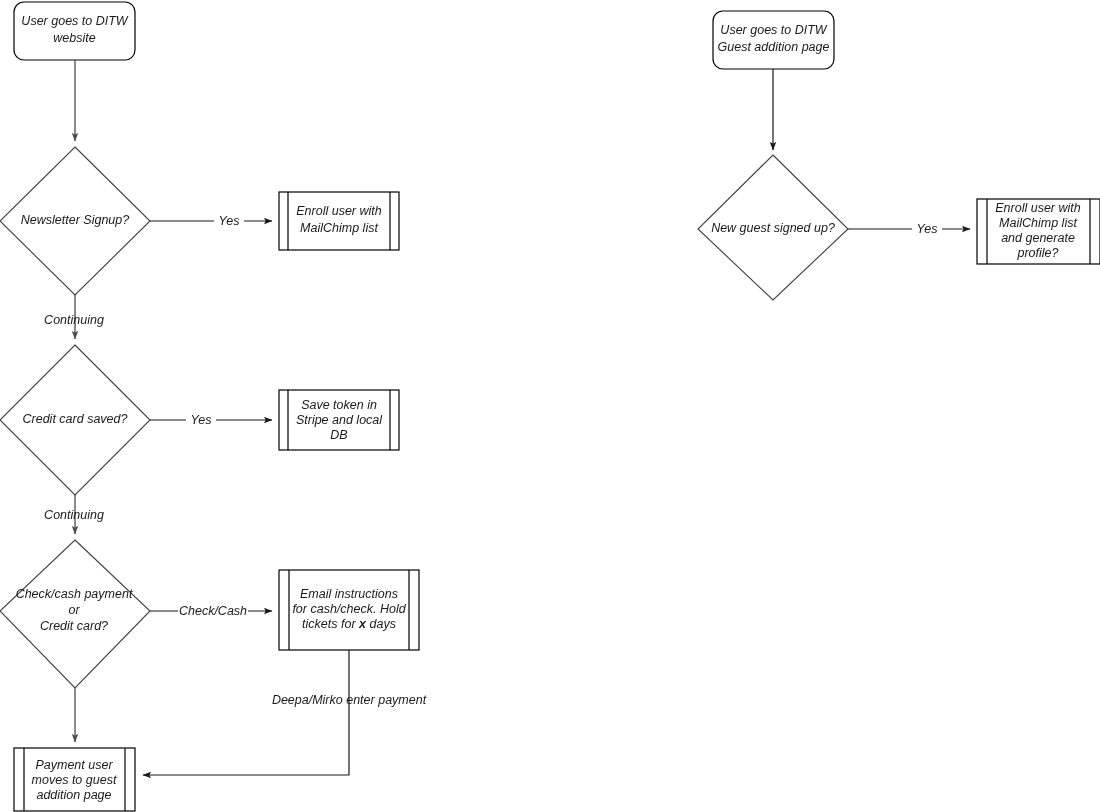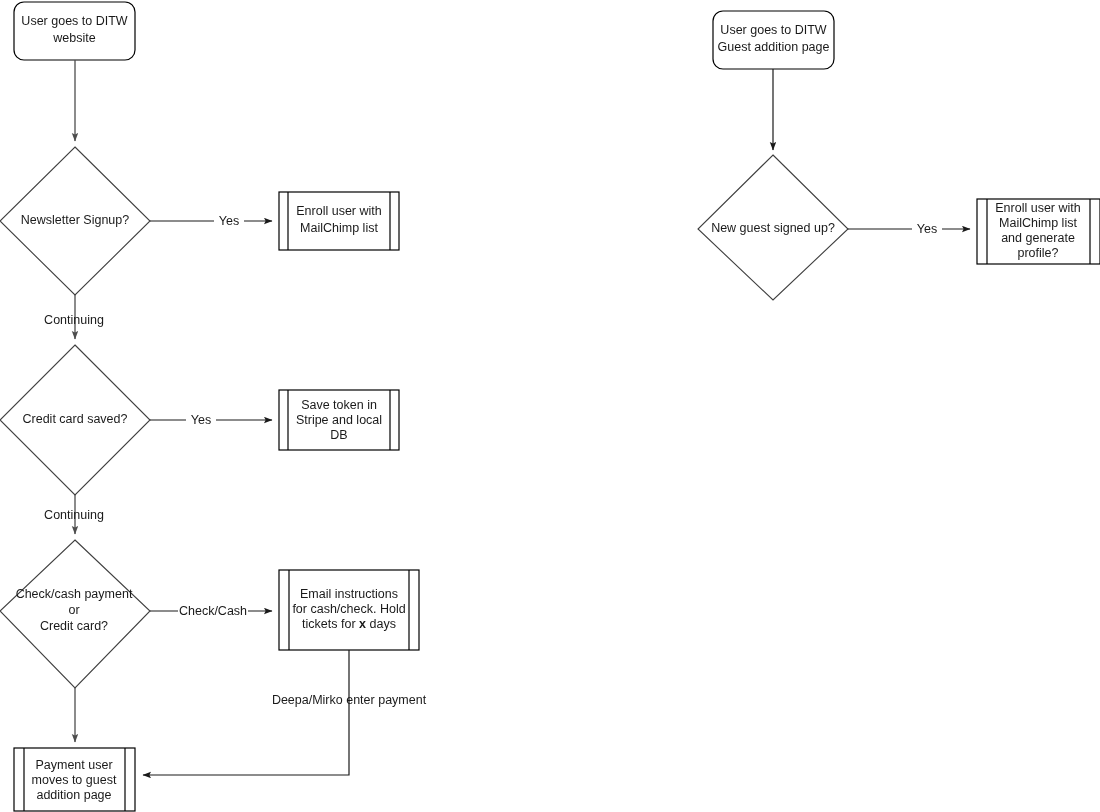--- a/index.html
+++ b/index.html
@@ -10,20 +10,21 @@
   body {
     width: 1100px;
     height: 812px;
     font-family: "Liberation Sans", sans-serif;
     overflow: hidden;
   }
   #flowchart-root {
     position: relative;
     width: 1100px;
     height: 812px;
+    font-style: italic;
   }
   svg#diagram {
     display: block;
     width: 1100px;
     height: 812px;
   }
   .node-shape {
     fill: #ffffff;
     stroke: #000000;
     stroke-width: 1.2;

